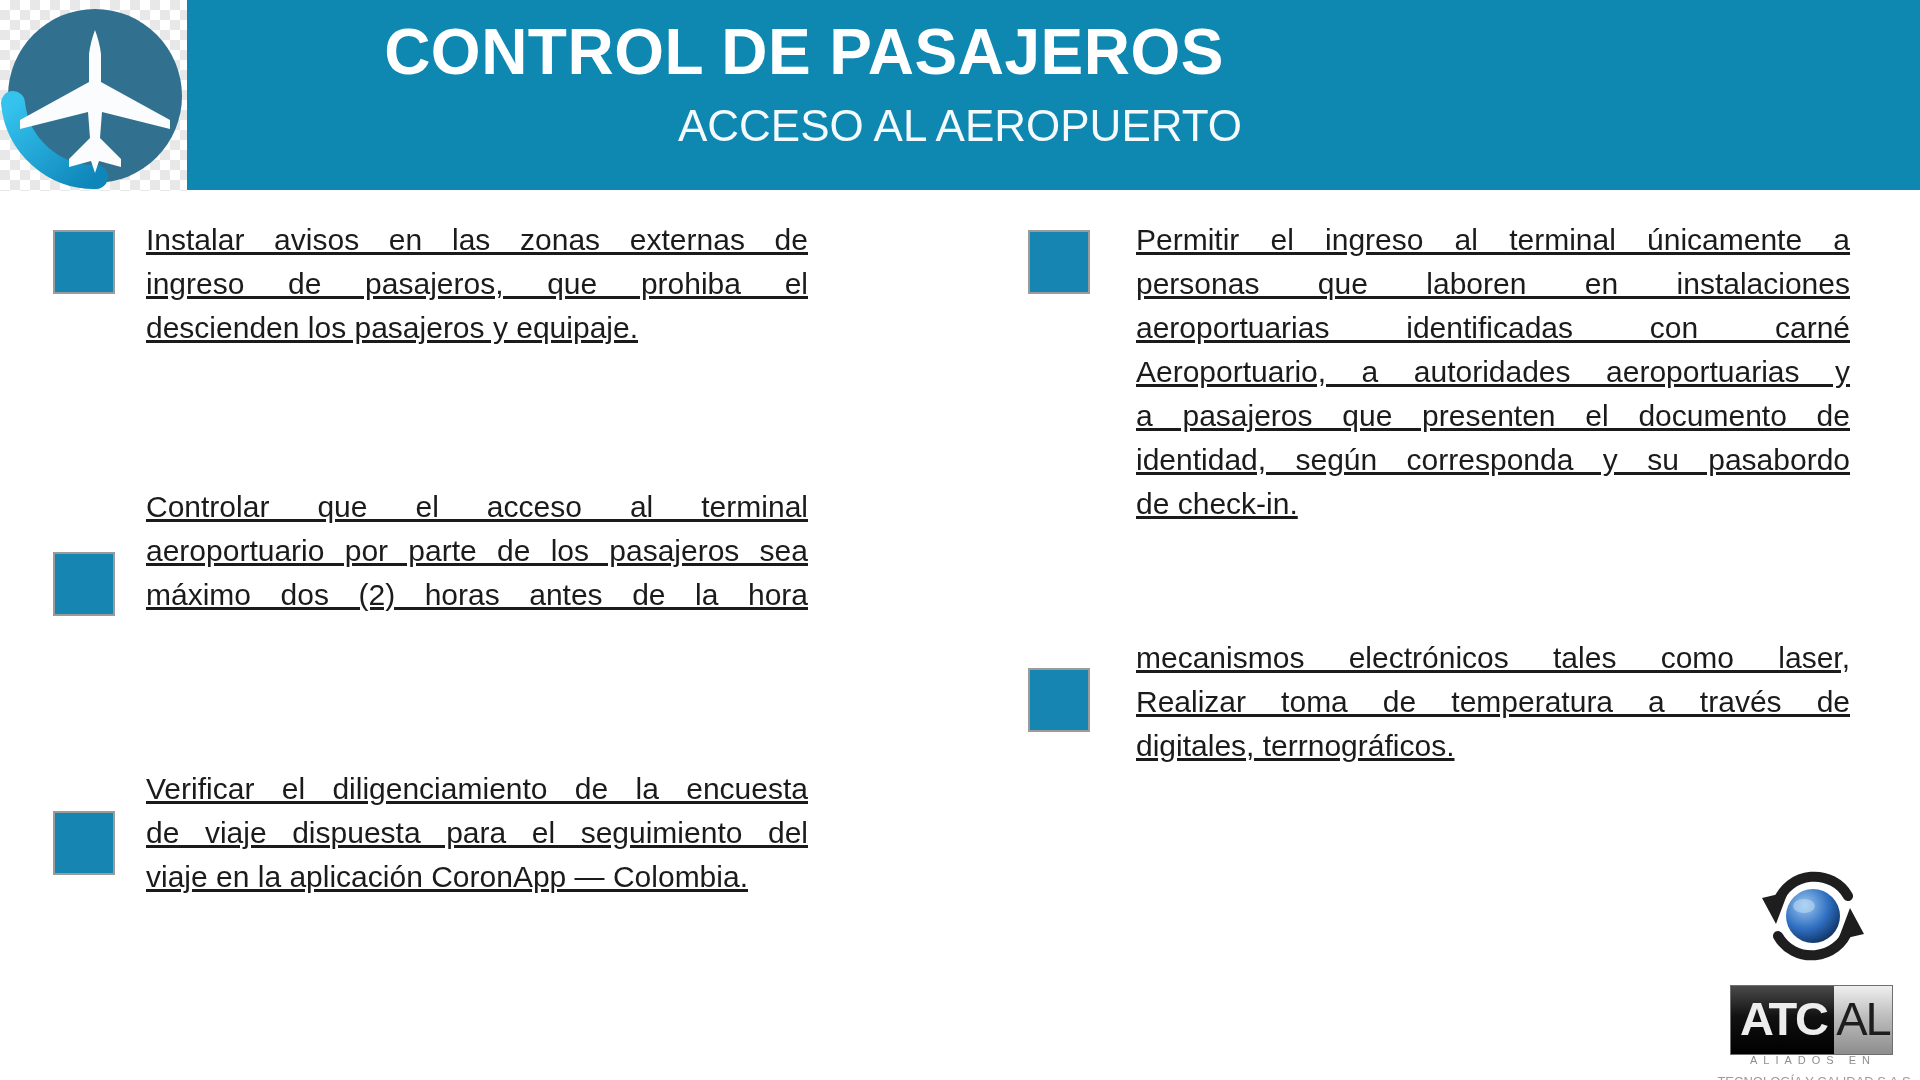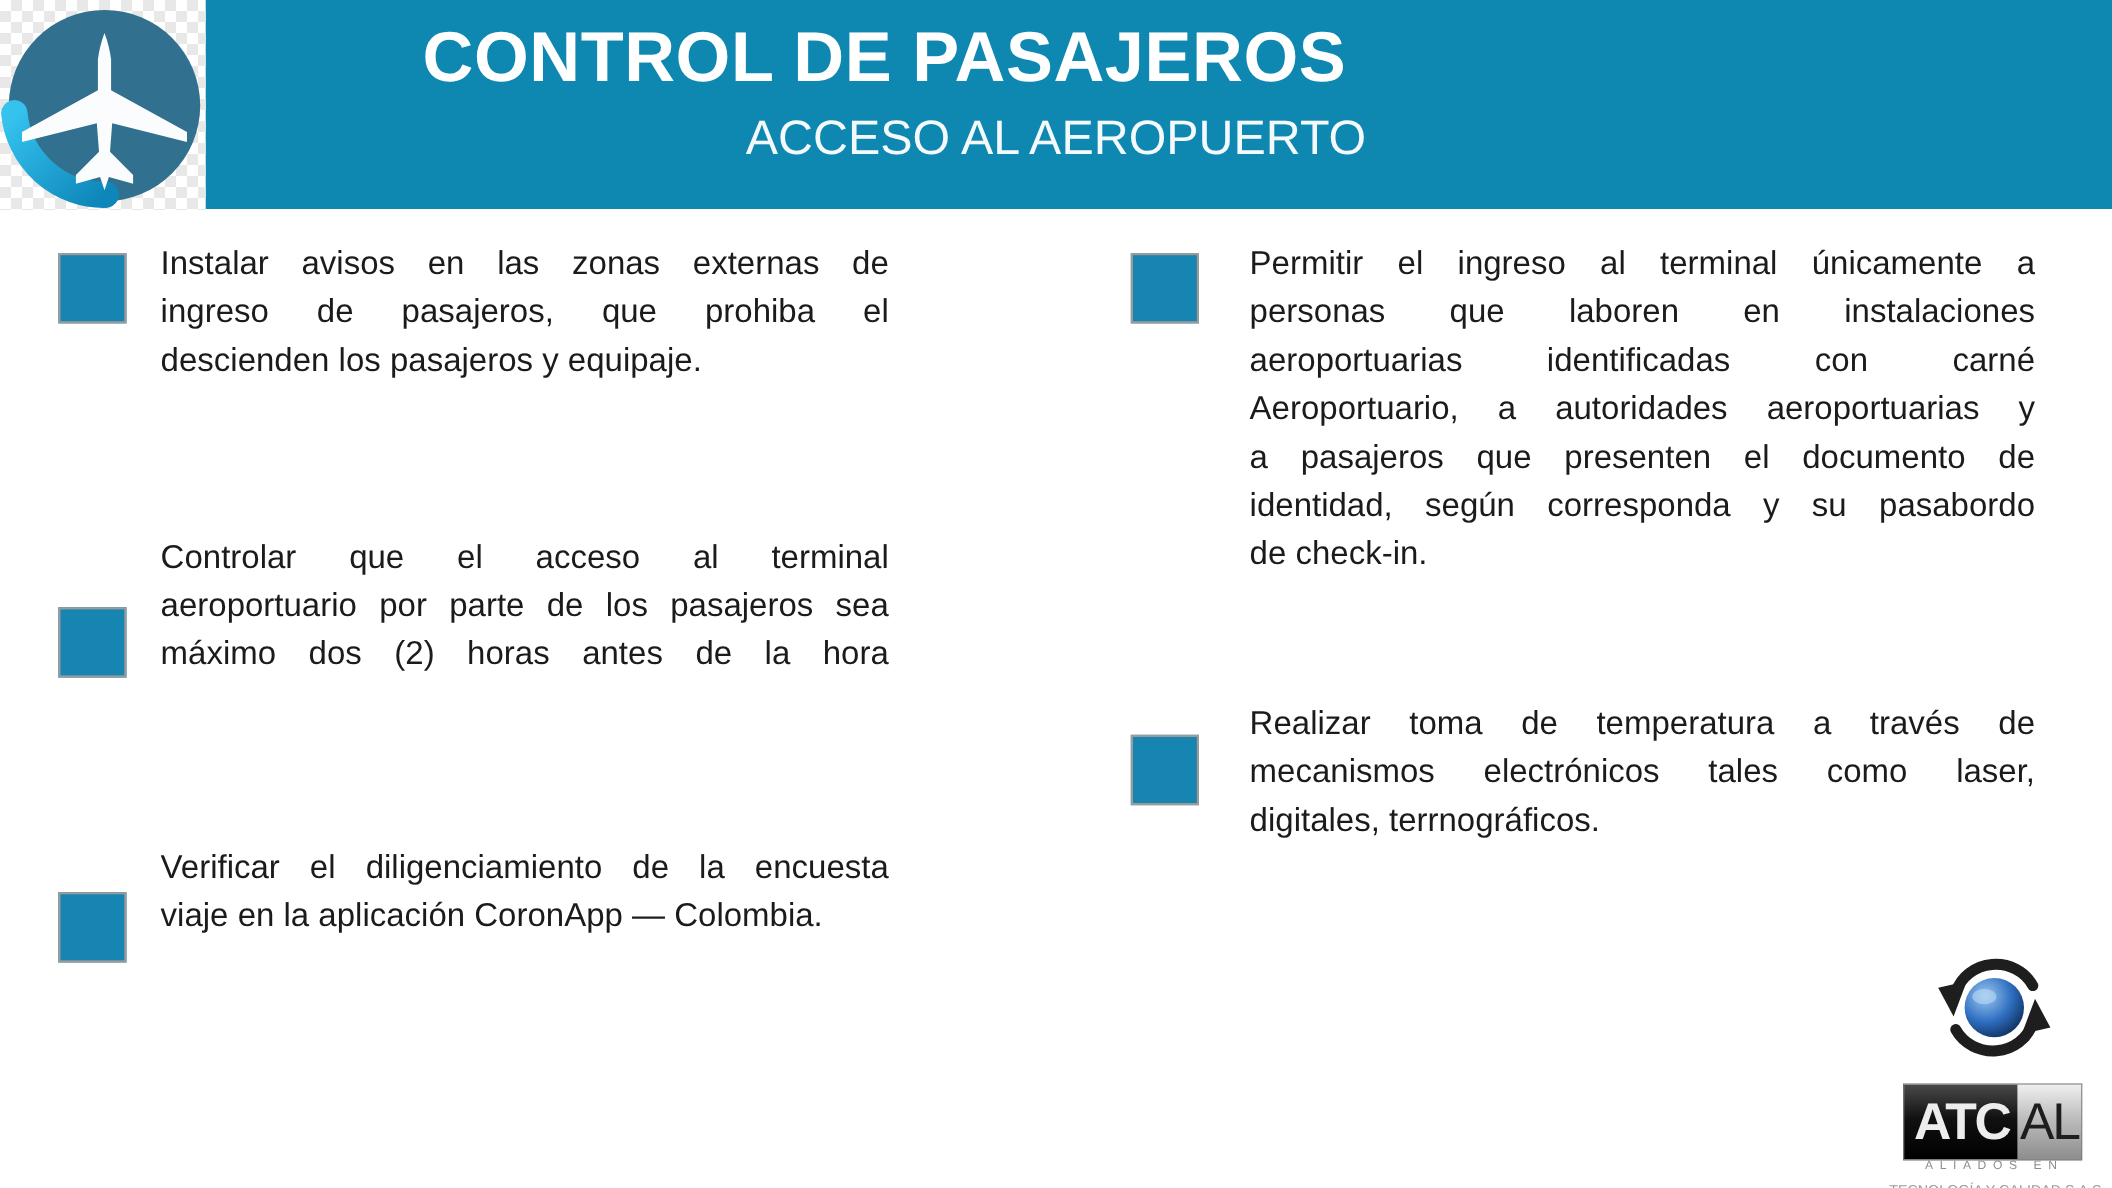--- a/index.html
+++ b/index.html
@@ -16,21 +16,21 @@
   
   .logo-patch{position:absolute;left:0;top:0;width:187px;height:191px;background-color:#ffffff;
     background-image:
       linear-gradient(45deg,#e8e8e8 25%,transparent 25%,transparent 75%,#e8e8e8 75%),
       linear-gradient(45deg,#e8e8e8 25%,transparent 25%,transparent 75%,#e8e8e8 75%);
     background-size:20px 20px;background-position:0 0,10px 10px;z-index:3;}
   .logo-patch svg{position:absolute;left:0;top:0;}
 
   
   .bullet{position:absolute;width:58px;height:60px;background:#1685B2;border:2px solid #9B9B9B;}
-  .para{position:absolute;color:#1B1B1B;font-size:30px;line-height:44px;}
+  .para{position:absolute;color:#1B1B1B;font-size:30px;line-height:44px;text-decoration:underline;}
   .jline{text-align:justify;text-align-last:justify;height:44px;overflow:hidden;white-space:nowrap;}
   .jline.last{text-align-last:left;}
   #p-l1{left:146px;top:218px;width:662px;}
   #p-l2{left:146px;top:485px;width:662px;}
   #p-l3{left:146px;top:767px;width:662px;}
   #p-r1{left:1136px;top:218px;width:714px;}
   #p-r2{left:1136px;top:636px;width:714px;}
   #b-l1{left:53px;top:230px;}
   #b-l2{left:53px;top:552px;}
   #b-l3{left:53px;top:811px;}
@@ -92,34 +92,35 @@
     <div class="jline">ingreso de pasajeros, que prohiba el</div>
     <div class="jline last">descienden los pasajeros y equipaje.</div>
   </div>
 <div class="para" id="p-l2">
     <div class="jline">Controlar que el acceso al terminal</div>
     <div class="jline">aeroportuario por parte de los pasajeros sea</div>
     <div class="jline">máximo dos (2) horas antes de la hora</div>
   </div>
 <div class="para" id="p-l3">
     <div class="jline">Verificar el diligenciamiento de la encuesta</div>
+    <div class="jline">de viaje dispuesta para el seguimiento del</div>
     <div class="jline last">viaje en la aplicación CoronApp — Colombia.</div>
   </div>
 <div class="para" id="p-r1">
     <div class="jline">Permitir el ingreso al terminal únicamente a</div>
     <div class="jline">personas que laboren en instalaciones</div>
     <div class="jline">aeroportuarias identificadas con carné</div>
     <div class="jline">Aeroportuario, a autoridades aeroportuarias y</div>
     <div class="jline">a pasajeros que presenten el documento de</div>
     <div class="jline">identidad, según corresponda y su pasabordo</div>
     <div class="jline last">de check-in.</div>
   </div>
 <div class="para" id="p-r2">
+    <div class="jline">mecanismos electrónicos tales como laser,</div>
     <div class="jline">Realizar toma de temperatura a través de</div>
-    <div class="jline">mecanismos electrónicos tales como laser,</div>
     <div class="jline last">digitales, terrnográficos.</div>
   </div>
 
 <svg class="swirl" viewBox="0 0 122 104">
   <defs>
     <radialGradient id="sg" cx="0.35" cy="0.3" r="0.8">
       <stop offset="0" stop-color="#9CC8F0"></stop>
       <stop offset="0.55" stop-color="#2F6FC1"></stop>
       <stop offset="1" stop-color="#0B2A55"></stop>
     </radialGradient>

